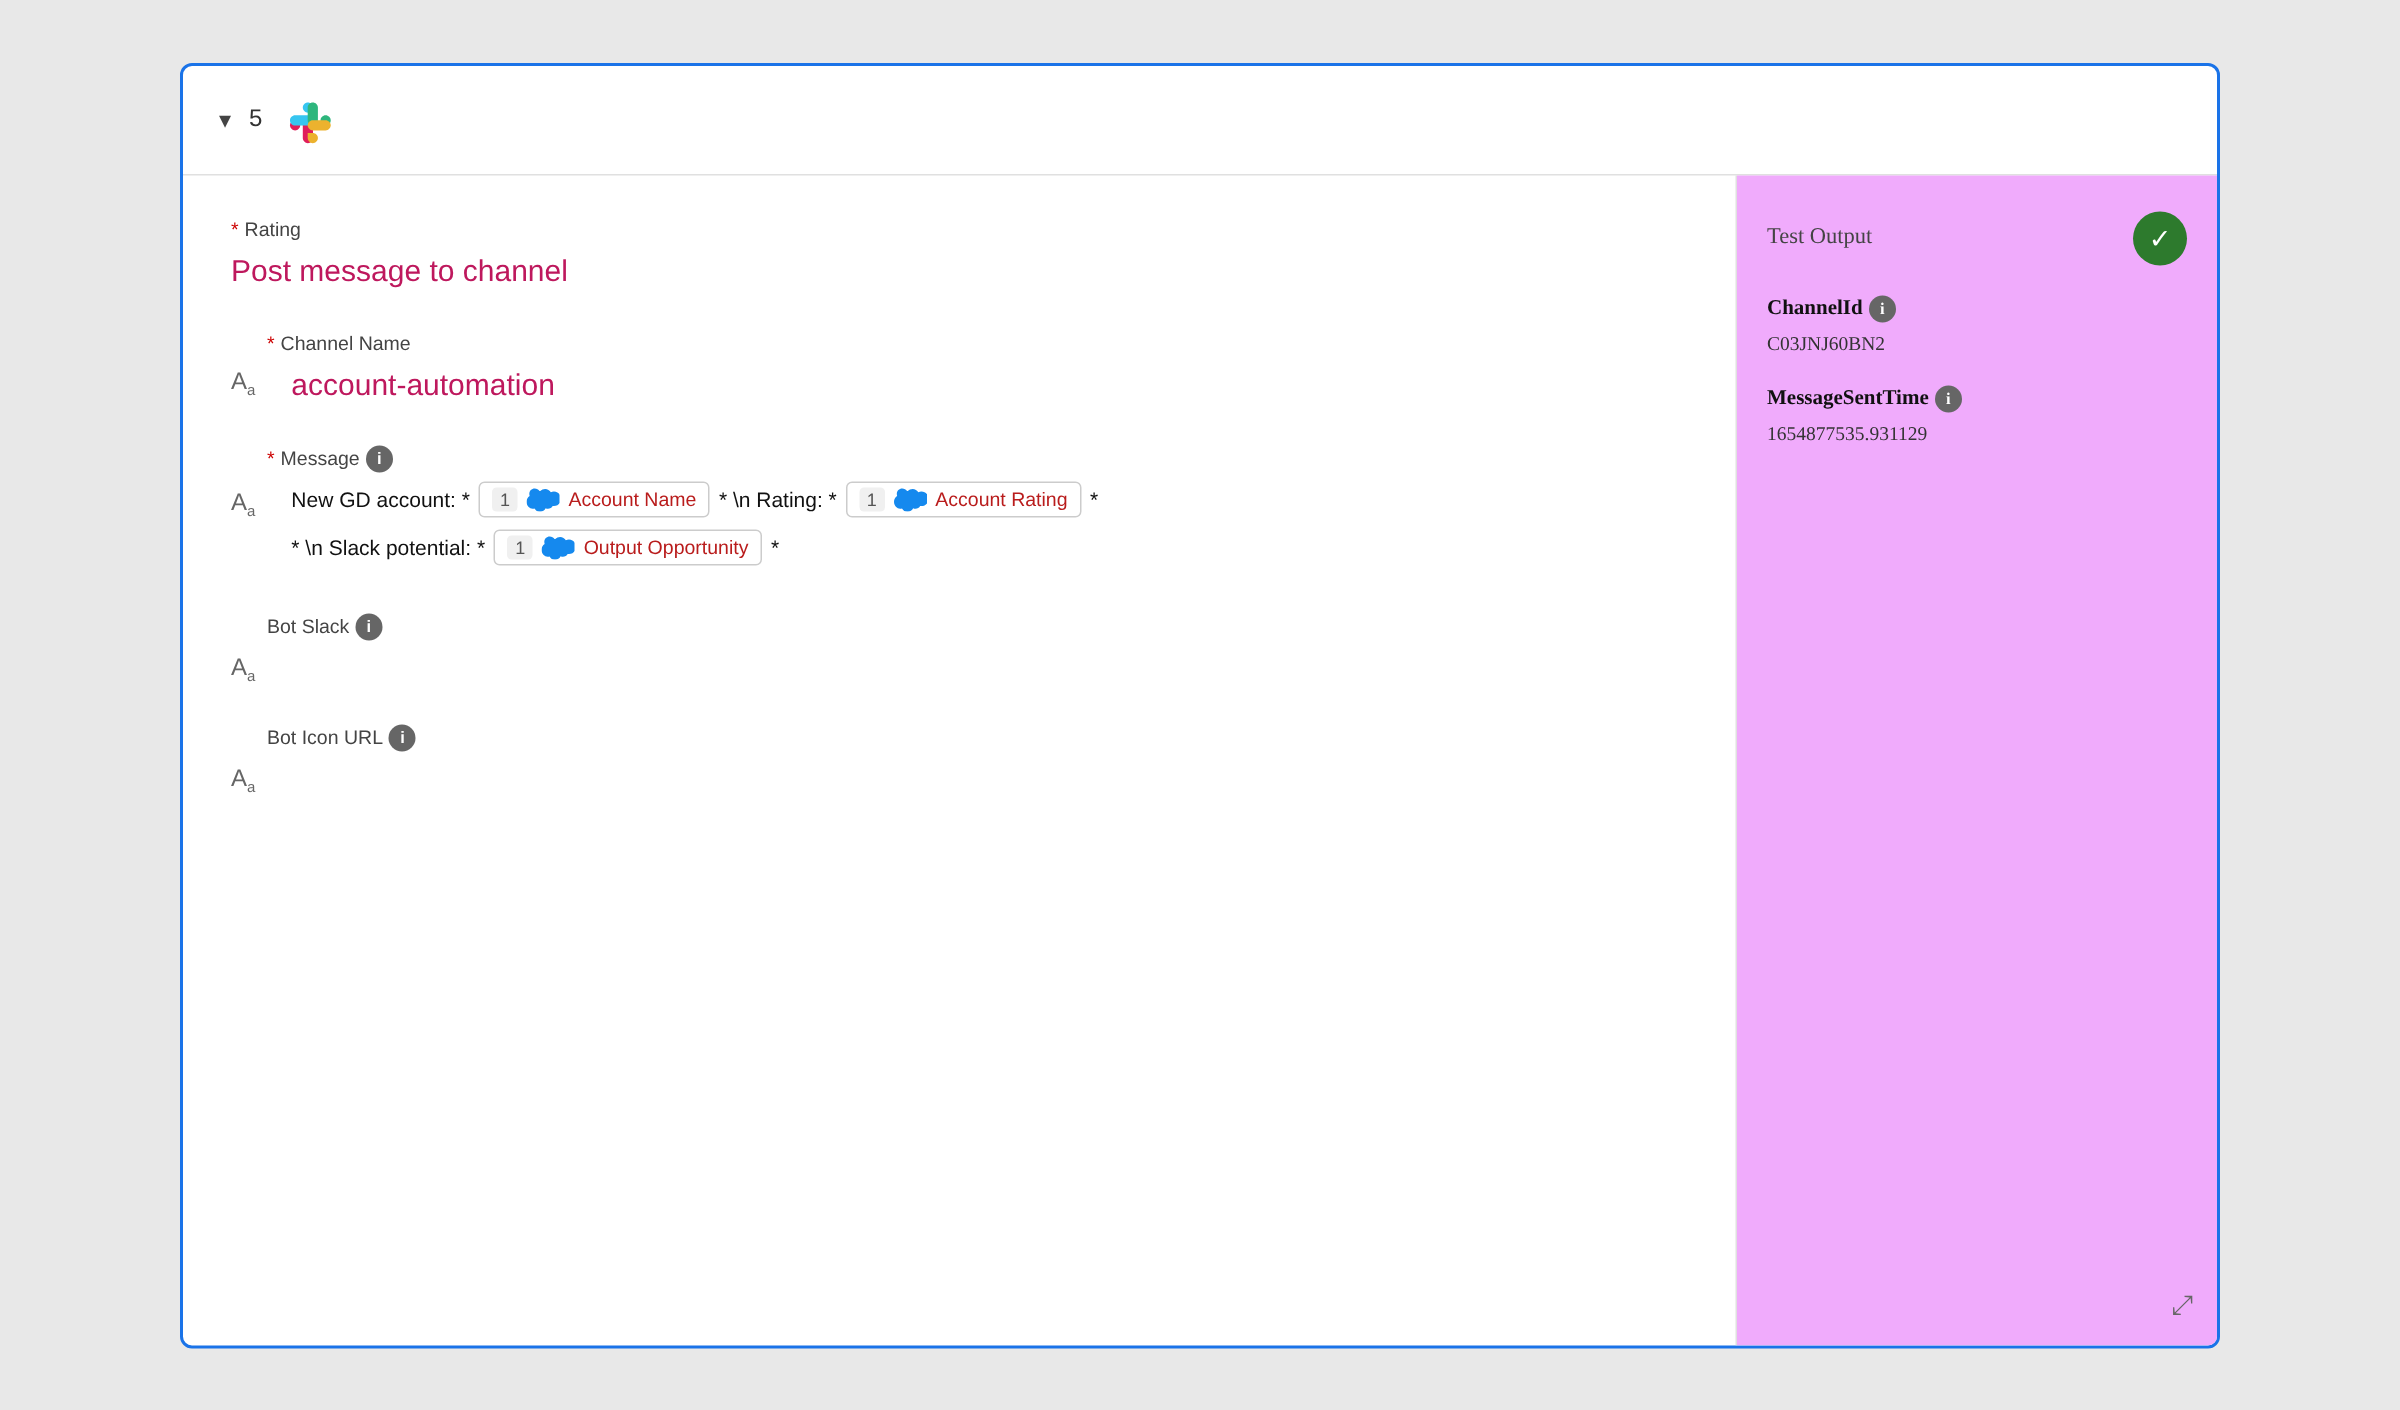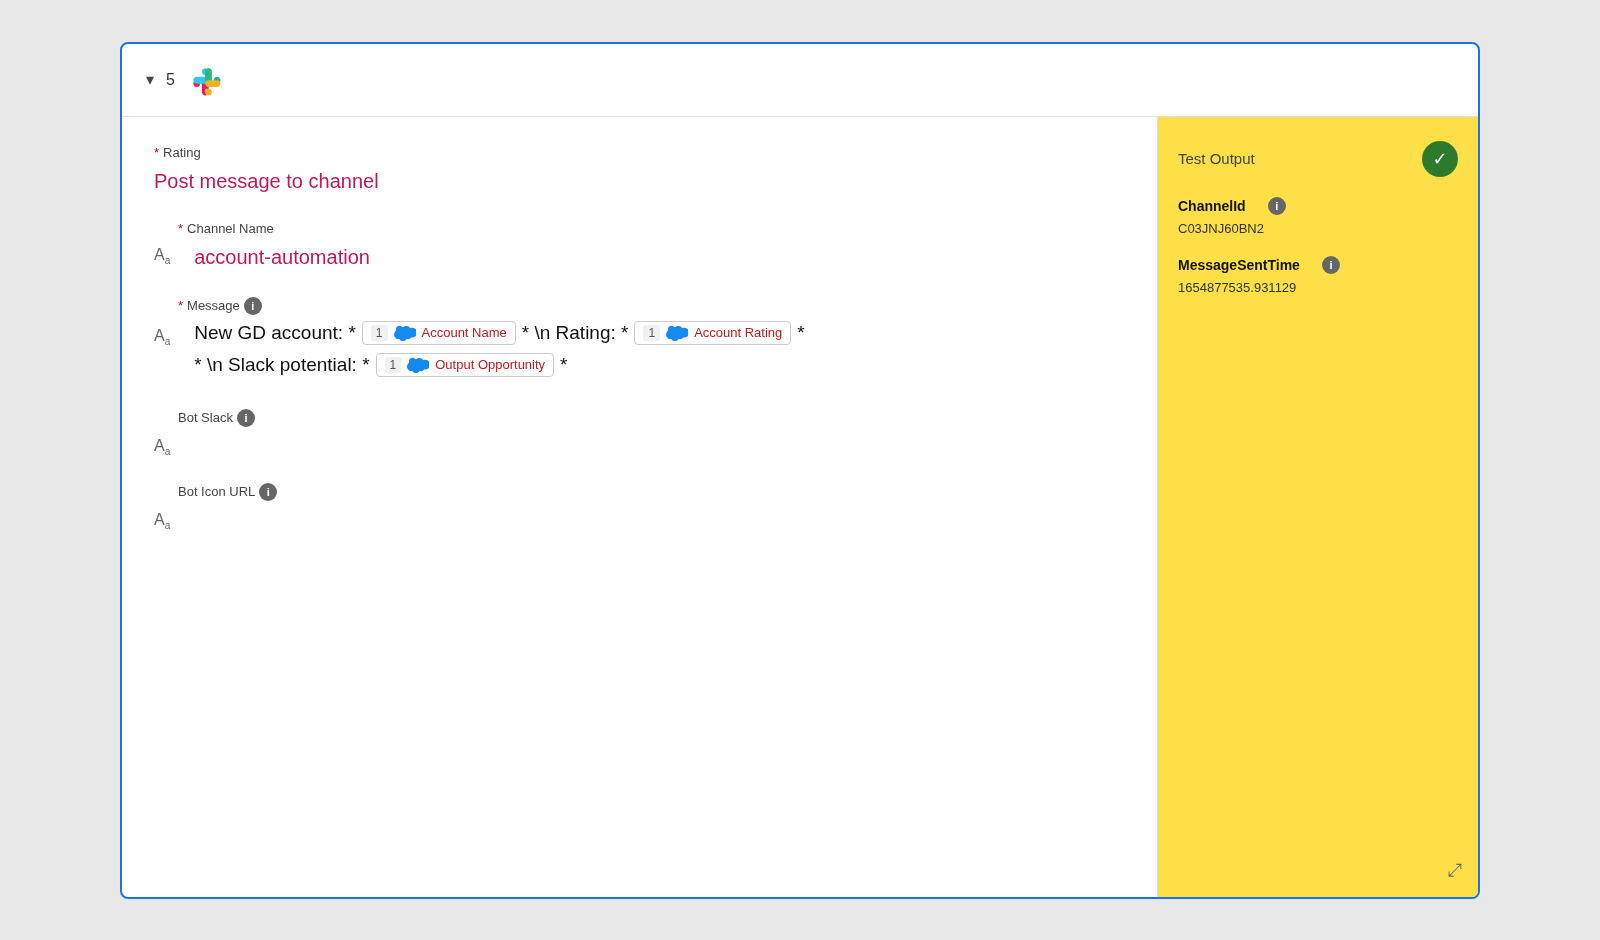--- a/index.html
+++ b/index.html
@@ -59,23 +59,24 @@
       display: flex;
       min-height: 780px;
     }
     .main-panel {
       flex: 1;
       padding: 28px 32px;
       border-right: 1px solid #e0e0e0;
     }
     .side-panel {
       width: 320px;
-      background: #fde047;
+      background: #f0abfc;
       padding: 24px 20px;
       position: relative;
+      font-family: Liberation Serif, serif;
     }
     .field-section {
       margin-bottom: 24px;
     }
     .field-label {
       font-size: 13px;
       color: #444;
       margin-bottom: 6px;
       display: flex;
       align-items: center;
@@ -103,21 +104,21 @@
       margin-top: 2px;
     }
     .message-line {
       display: flex;
       align-items: center;
       flex-wrap: wrap;
       gap: 6px;
       margin-bottom: 8px;
     }
     .message-text {
-      font-size: 19px;
+      font-size: 14px;
       color: #111;
     }
     .pill {
       display: inline-flex;
       align-items: center;
       border: 1px solid #ccc;
       border-radius: 4px;
       padding: 3px 8px;
       gap: 6px;
       background: #fff;
@@ -177,21 +178,21 @@
     }
     .output-field {
       margin-bottom: 20px;
     }
     .output-label {
       font-size: 14px;
       font-weight: 700;
       color: #111;
       display: flex;
       align-items: center;
-      gap: 22px;
+      gap: 4px;
       margin-bottom: 6px;
     }
     .output-value {
       font-size: 13px;
       color: #333;
     }
     .expand-icon {
       position: absolute;
       bottom: 16px;
       right: 16px;

